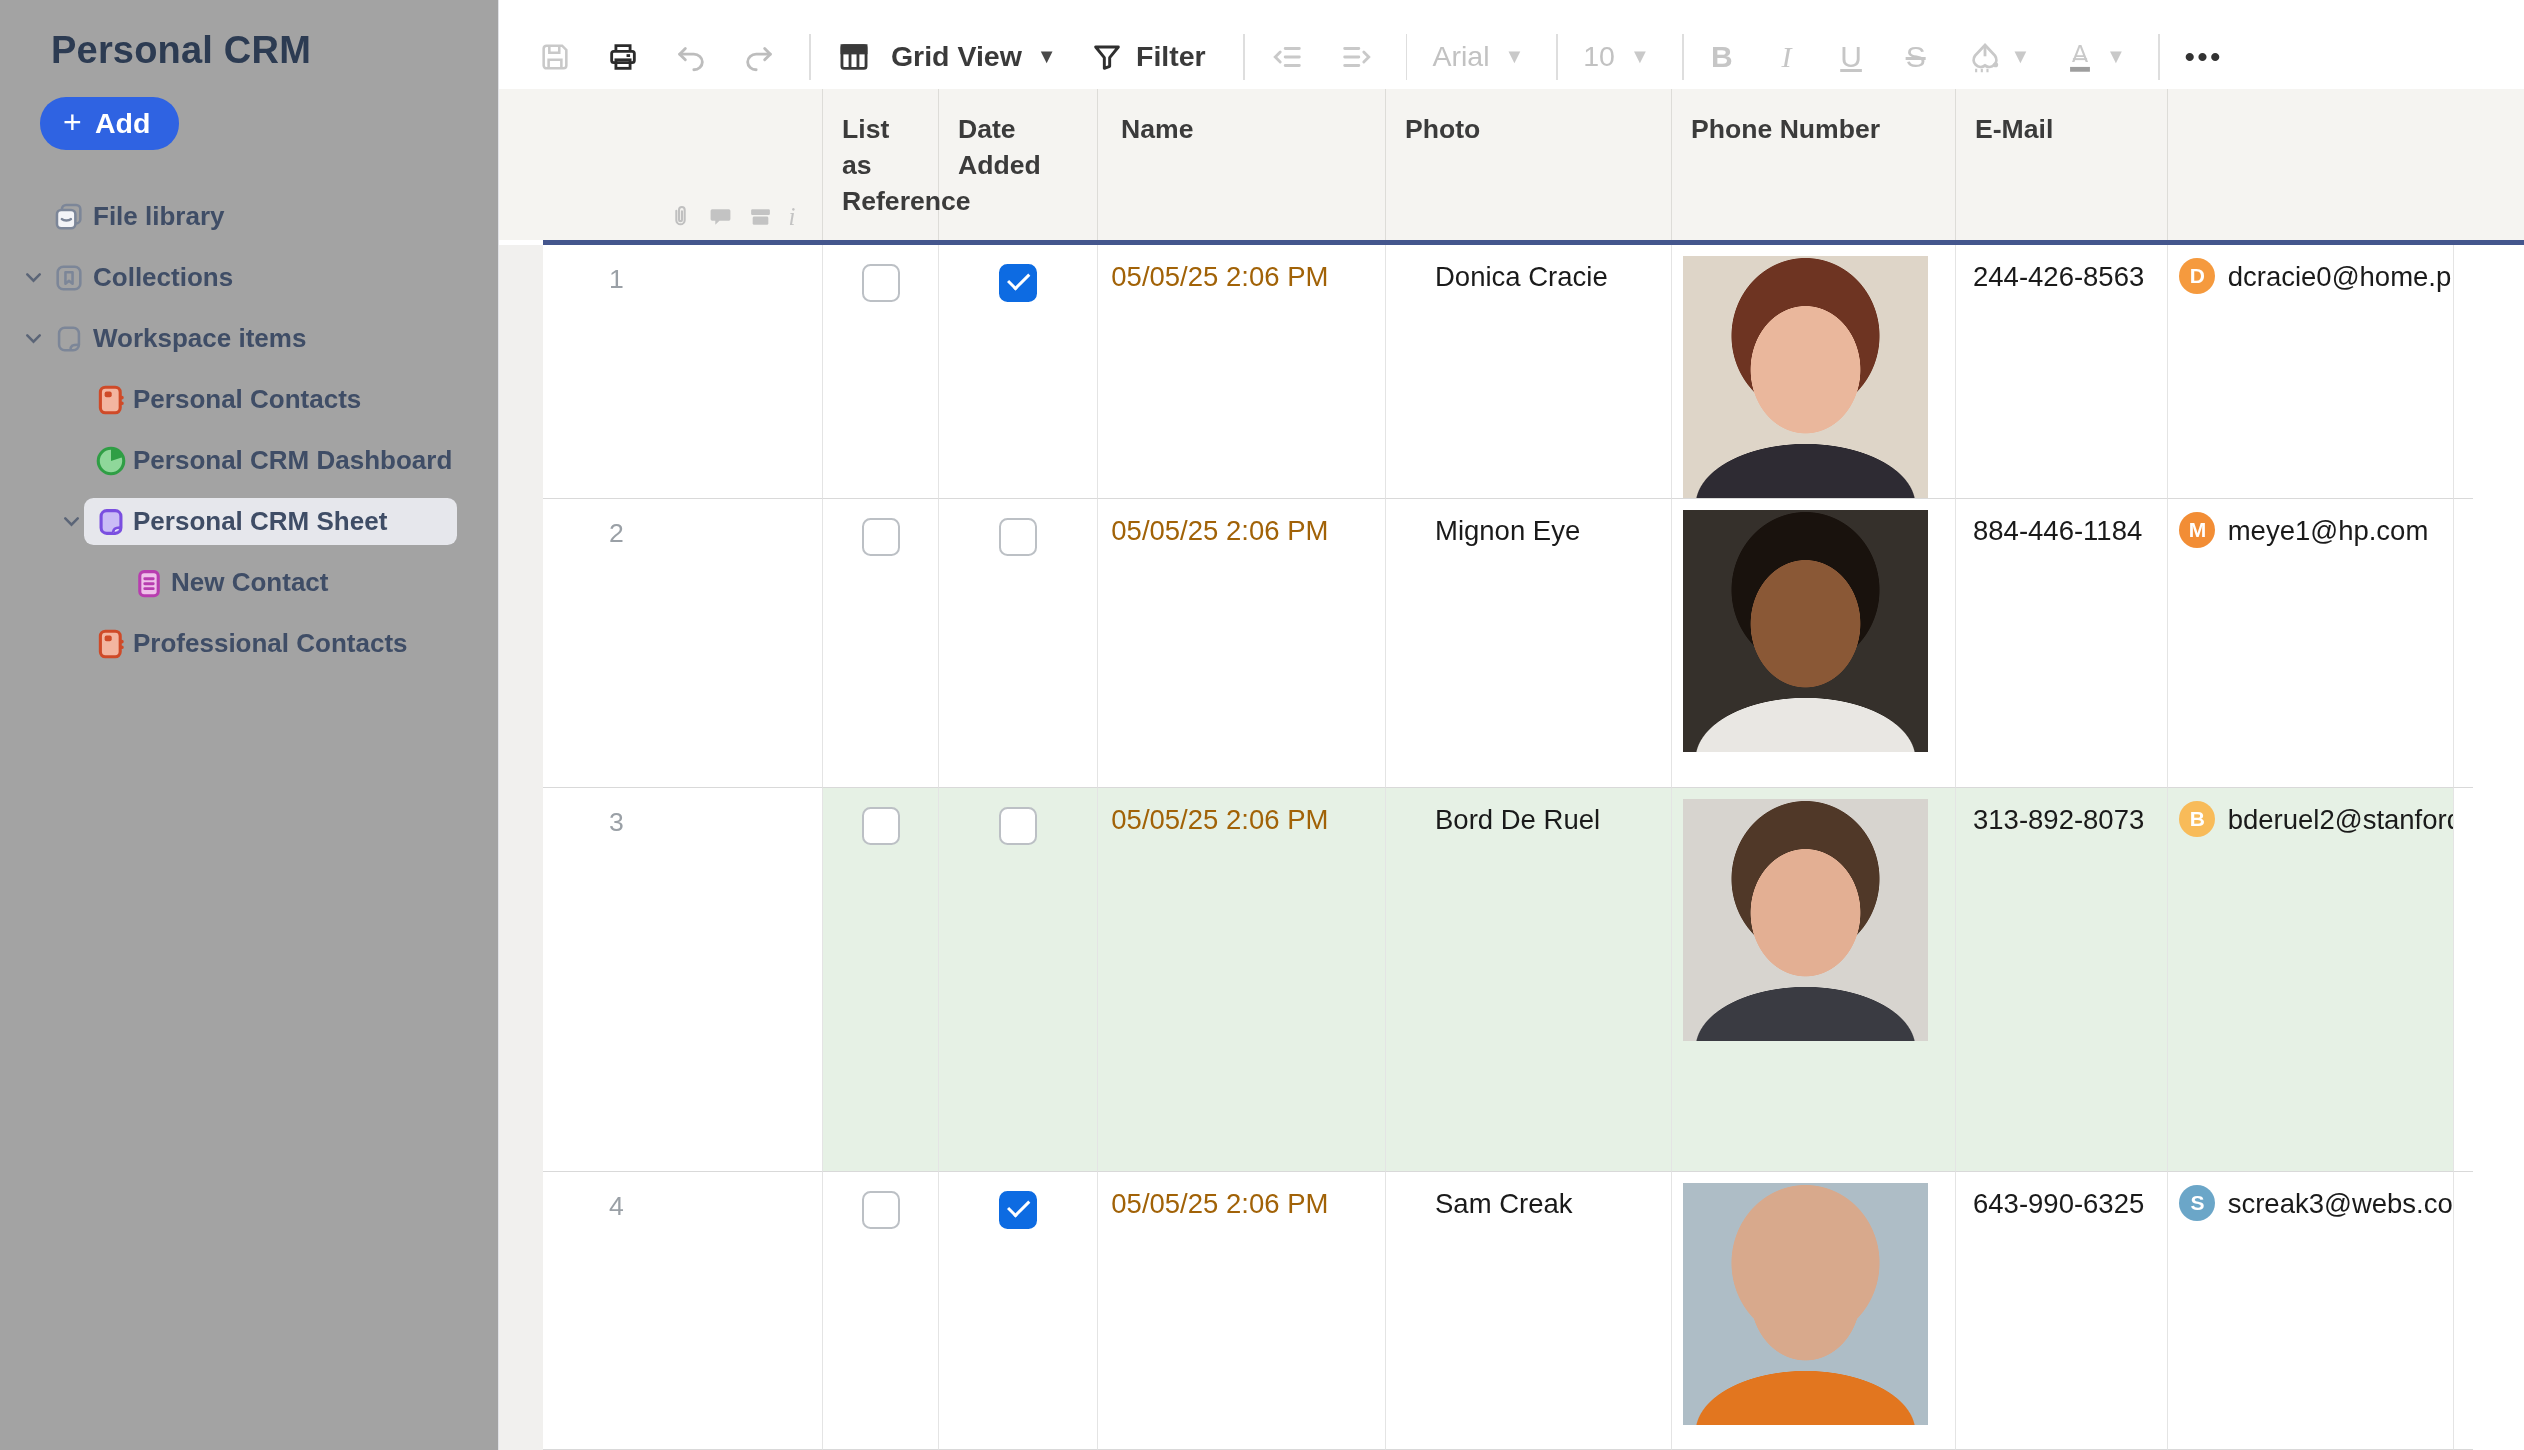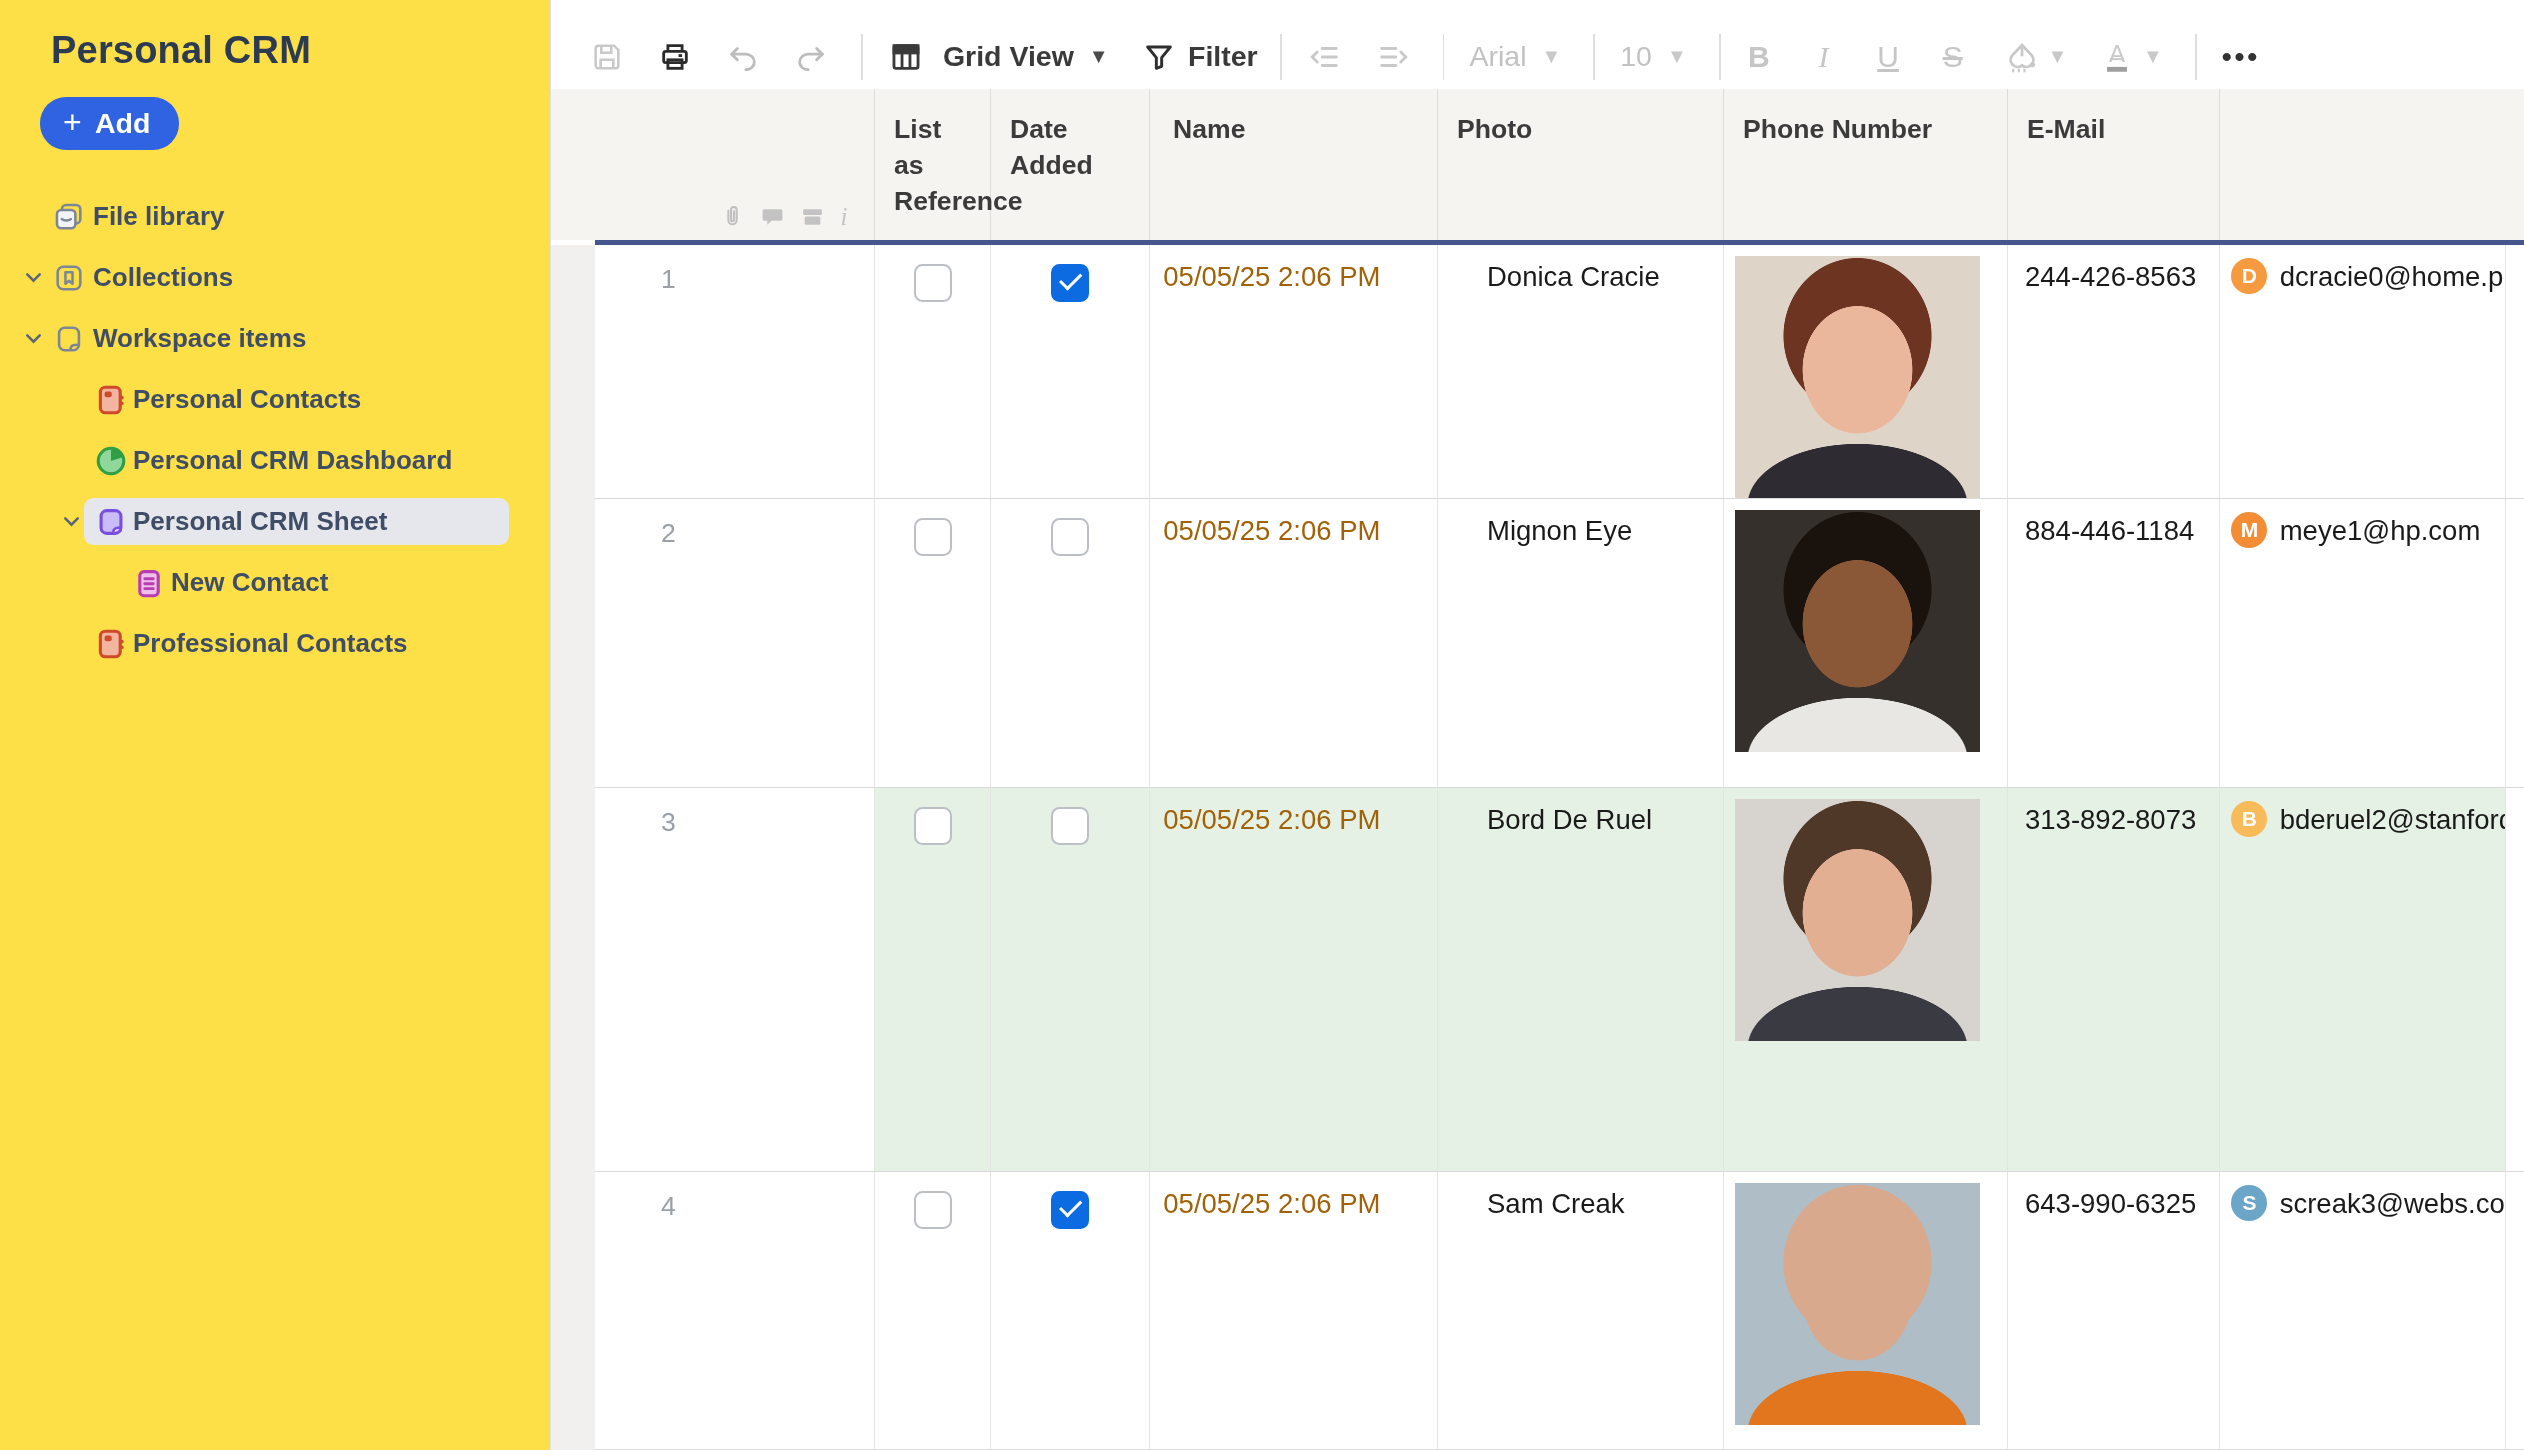--- a/index.html
+++ b/index.html
@@ -3,21 +3,21 @@
 <meta charset="utf-8">
 <style>
   * { margin:0; padding:0; box-sizing:border-box; }
   html,body { width:2525px; height:1450px; overflow:hidden;
     font-family:"Liberation Sans", sans-serif; background:#fff; }
 
   
   .app { position:relative; width:2525px; height:1450px; display:flex; }
 
   
-  .sidebar { width:551px; height:100%; background:#fde047; border-right:0.9px solid #e0e1e6; flex:0 0 auto; position:relative; }
+  .sidebar { width:499px; height:100%; background:#a3a3a3; border-right:0.9px solid #e0e1e6; flex:0 0 auto; position:relative; }
   .sb-title { position:absolute; left:51px; top:28.5px; font-size:38px; font-weight:700; color:#2c3b52; letter-spacing:0.2px; }
   .add-btn { position:absolute; left:40px; top:97px; height:53px; padding:0 28.5px 0 23px; background:#2f63e2; border:none; border-radius:26px; color:#fff; font-size:28.5px; font-weight:600; font-family:inherit; display:flex; align-items:center; gap:13.3px; cursor:pointer; }
   .add-plus { font-size:32px; font-weight:400; line-height:1; margin-top:-2.8px; }
   .nav { position:absolute; top:186px; left:0; right:0; }
   .nav-item { position:relative; height:61px; display:flex; align-items:center; cursor:pointer; }
   .nav-item .pill { position:absolute; left:84px; right:41px; top:6.6px; bottom:6.6px; background:#e6e7ec; border-radius:9.5px; }
   .nav-chevron { position:absolute; width:25px; height:25px; color:#5b6577; }
   .lvl1 .nav-chevron { left:21px; } .lvl2 .nav-chevron { left:59px; }
   .nav-ic { position:absolute; width:34px; height:34px; }
   .lvl1 .nav-ic { left:52px; } .lvl2 .nav-ic { left:94px; } .lvl3 .nav-ic { left:132px; }
@@ -239,21 +239,21 @@
           </svg>
       </span>
       <span class="tb-label">Grid View</span>
       <span class="tb-caret">▼</span>
 
       <span class="tb-ic" style="margin-right:11.4px;">
         <svg class="icon" viewBox="0 0 24 24" width="32" height="32" fill="none" stroke="#2f2f2f" stroke-width="2.2" stroke-linejoin="round">
           <path d="M3.5 4.5h17l-6.5 8v6.5l-4 1.5v-8z"></path>
           </svg>
       </span>
-      <span class="tb-label" style="margin-right:22px;">Filter</span>
+      <span class="tb-label" style="margin-right:37px;">Filter</span>
 
       <span class="tb-sep"></span>
 
       <span class="tb-ic">
         <svg class="icon" viewBox="0 0 24 24" width="34" height="34" fill="none" stroke="#c9c9c9" stroke-width="2" stroke-linecap="round">
           <path d="M10 6h10M10 12h10M10 18h10"></path>
             <path d="M6.5 8.5L3 12l3.5 3.5"></path>
           </svg>
       </span>
       <span class="tb-ic">

